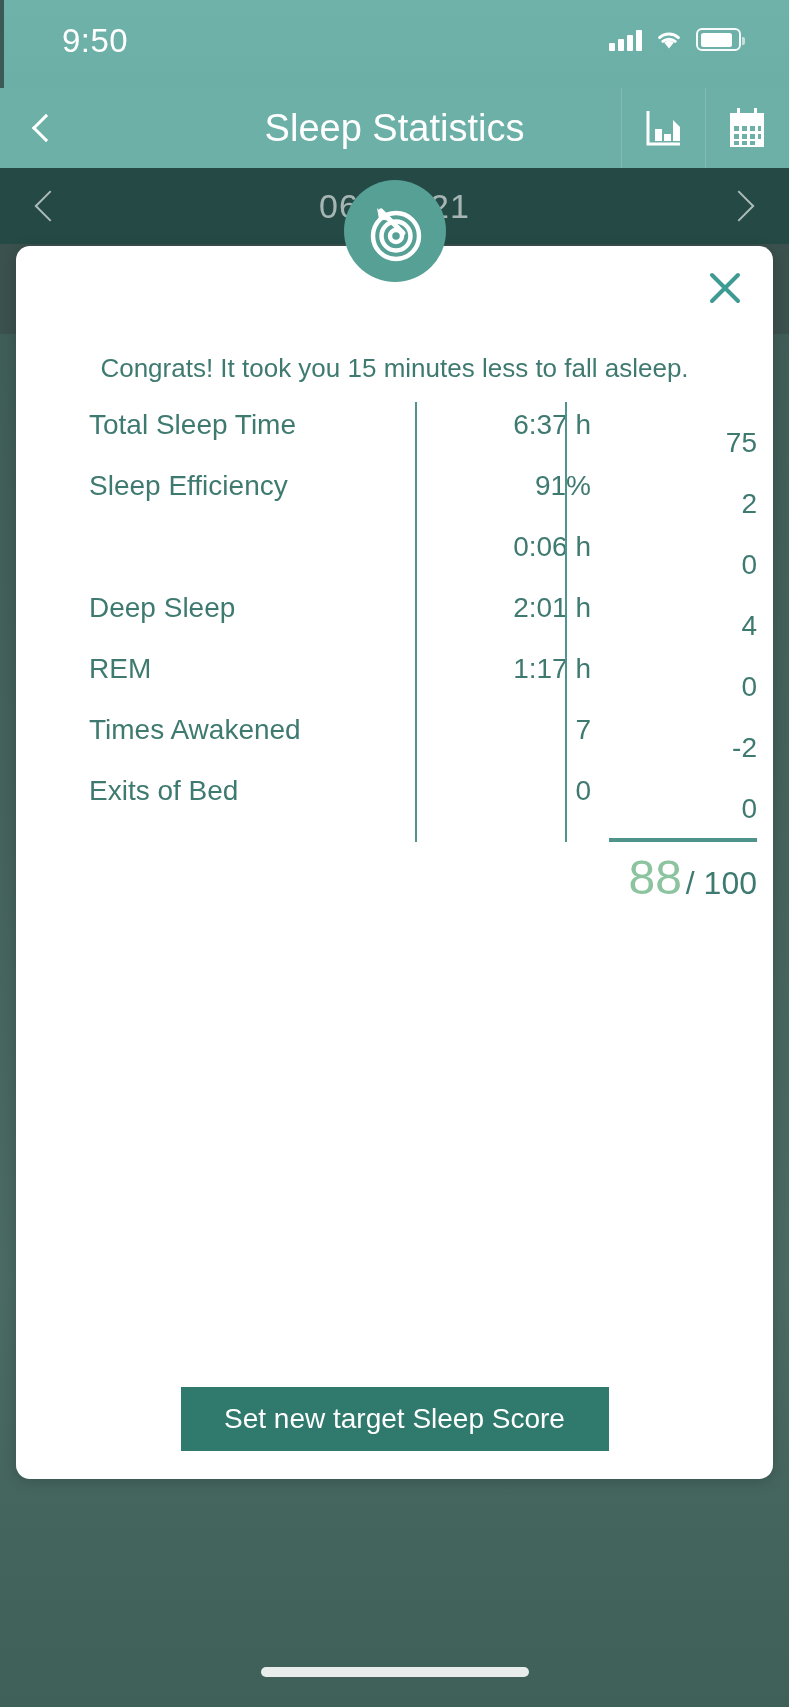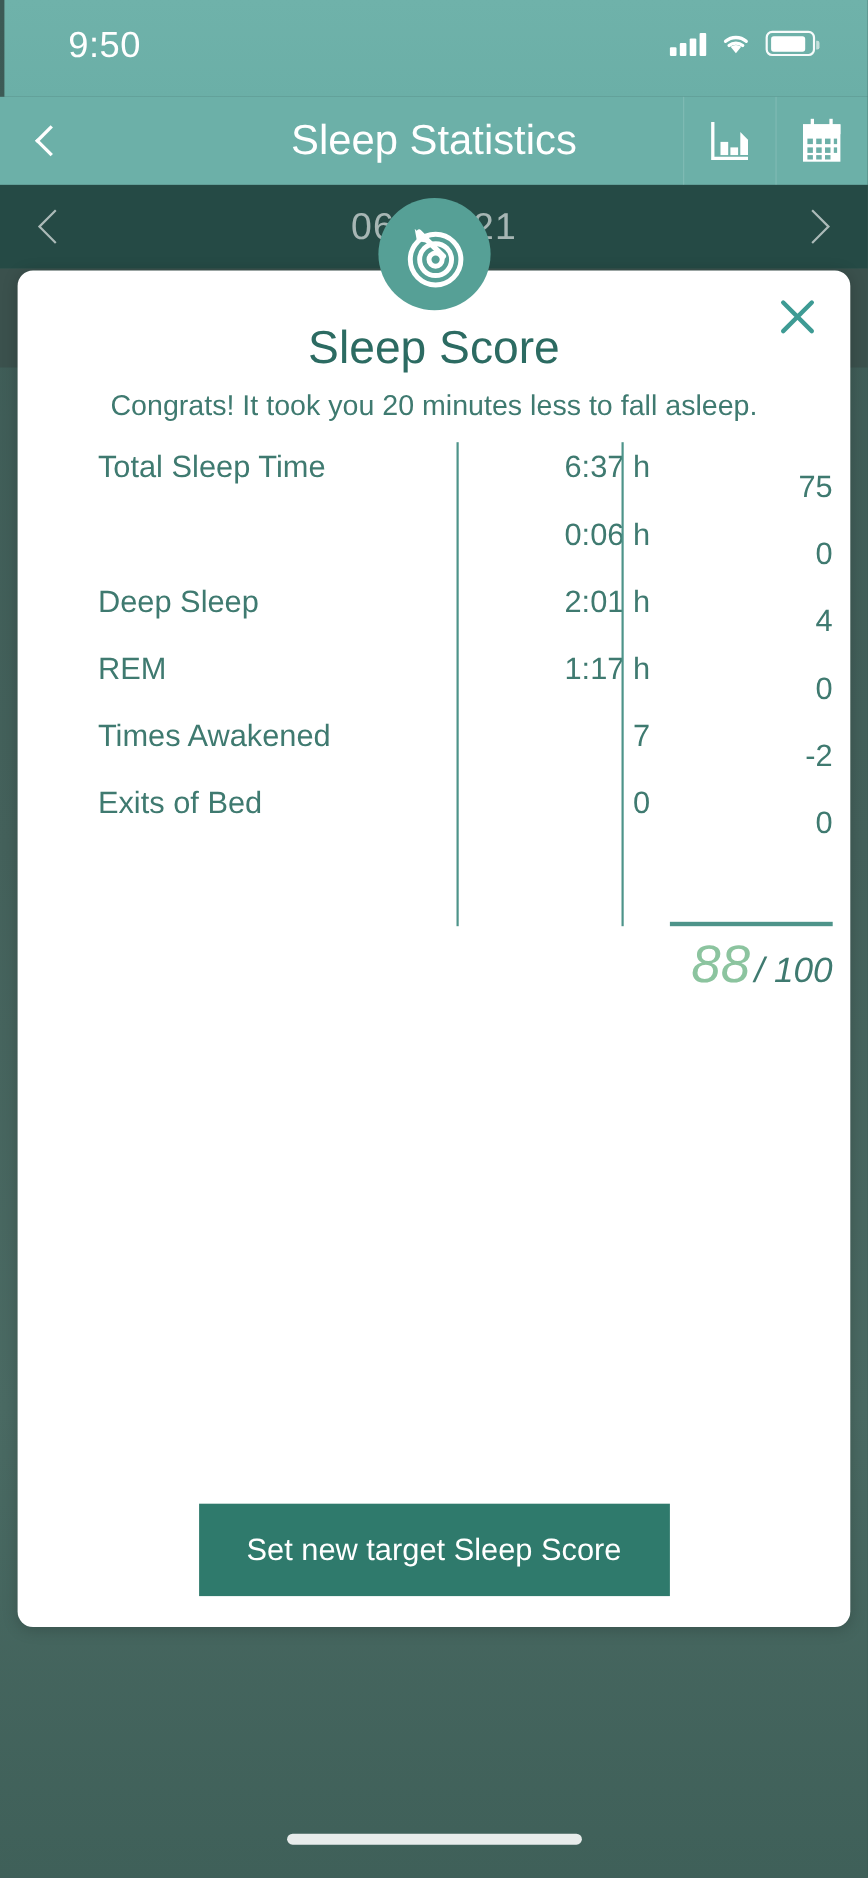--- a/index.html
+++ b/index.html
@@ -270,41 +270,40 @@
     width: 148px;
     height: 4px;
     background: #4e948a;
   }
   .score-line {
     position: absolute;
     right: 16px;
     top: 12px;
     text-align: center;
     white-space: nowrap;
-    font-style: italic;
   }
   .score-num {
     color: #8cc49f;
     font-size: 48px;
     vertical-align: baseline;
   }
   .score-den {
     color: #3f7a70;
     font-size: 32px;
     vertical-align: baseline;
     margin-left: 4px;
   }
 
   .cta {
     position: absolute;
     left: 50%;
     transform: translateX(-50%);
     bottom: 28px;
     width: 428px;
-    height: 84px;
+    height: 64px;
     background: #2f7a6c;
     color: #ffffff;
     font-size: 28px;
     display: flex;
     align-items: center;
     justify-content: center;
     border: none;
     font-family: "Liberation Sans", sans-serif;
   }
 
@@ -408,31 +407,35 @@
         <path d="M14 9 L16 20 L27 22 Z" fill="#fff"></path>
       </svg>
     </div>
 
     <div class="card-close">
       <svg width="34" height="34" viewBox="0 0 34 34">
         <path d="M4 4 L30 30 M30 4 L4 30" stroke="#3e9b94" stroke-width="4" stroke-linecap="round"></path>
       </svg>
     </div>
 
-    <div class="card-title">Sleep Score</div>
-    <div class="card-sub">Congrats! It took you 20 minutes less to fall asleep.</div>
+    <div class="card-sub">Congrats! It took you 15 minutes less to fall asleep.</div>
 
     <div class="table">
       <div class="vrule one"></div>
       <div class="vrule two"></div>
 
       <div class="row">
         <div class="c-label">Total Sleep Time</div>
         <div class="c-value">6:37 h</div>
         <div class="c-points">75</div>
+      </div>
+      <div class="row">
+        <div class="c-label">Sleep Efficiency</div>
+        <div class="c-value">91%</div>
+        <div class="c-points">2</div>
       </div>
       <div class="row">
         <div class="c-value">0:06 h</div>
         <div class="c-points">0</div>
       </div>
       <div class="row">
         <div class="c-label">Deep Sleep</div>
         <div class="c-value">2:01 h</div>
         <div class="c-points">4</div>
       </div>

